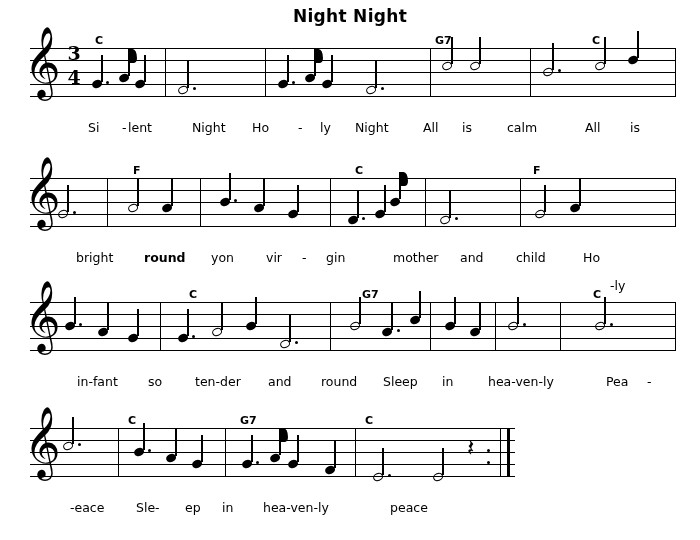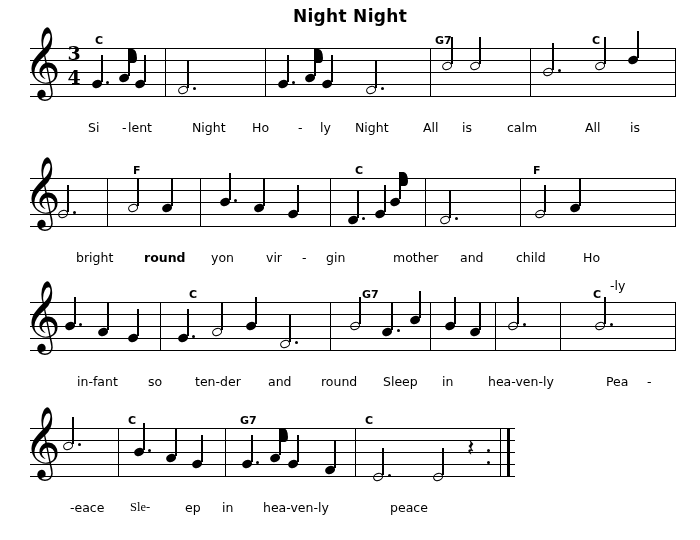--- a/index.html
+++ b/index.html
@@ -547,21 +547,21 @@
       <div class="dot" style="left:457px; top:21px;"></div>
       <div class="dot" style="left:457px; top:33px;"></div>
     </div>
 
     <div class="chord" style="left:128px; top:-14px;">C</div>
     <div class="chord" style="left:240px; top:-14px;">G7</div>
     <div class="chord" style="left:365px; top:-14px;">C</div>
 
     <div class="lyrics" style="top:72px;">
       <span class="lyric-word" style="left:40px;">-eace</span>
-      <span class="lyric-word" style="left:100px;font-family:Liberation Serif, serif;">Sle-</span>
+      <span class="lyric-word" style="left:106px;">Sle-</span>
       <span class="lyric-word" style="left:155px;">ep</span>
       <span class="lyric-word" style="left:192px;">in</span>
       <span class="lyric-word" style="left:233px;">hea-ven-ly</span>
       <span class="lyric-word" style="left:360px;">peace</span>
     </div>
   </div>
 
 </div>
 
 </body></html>

